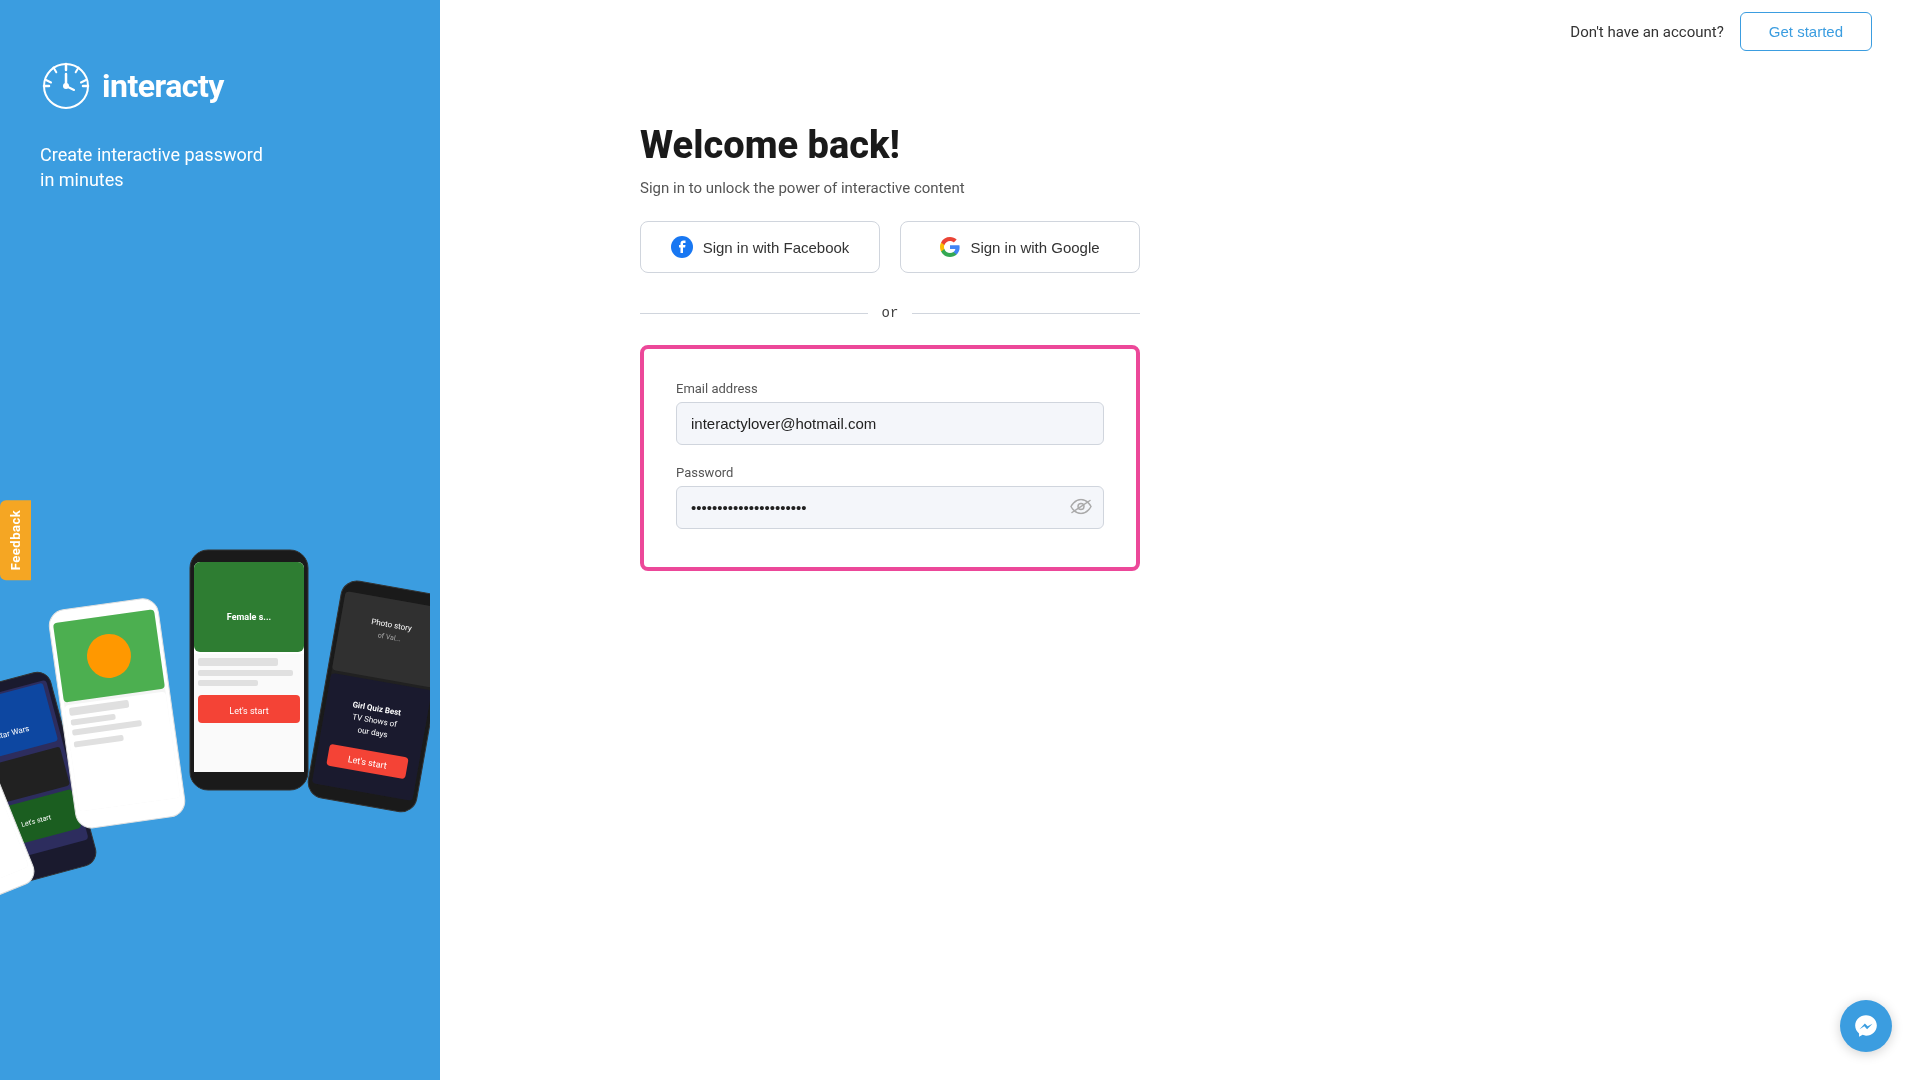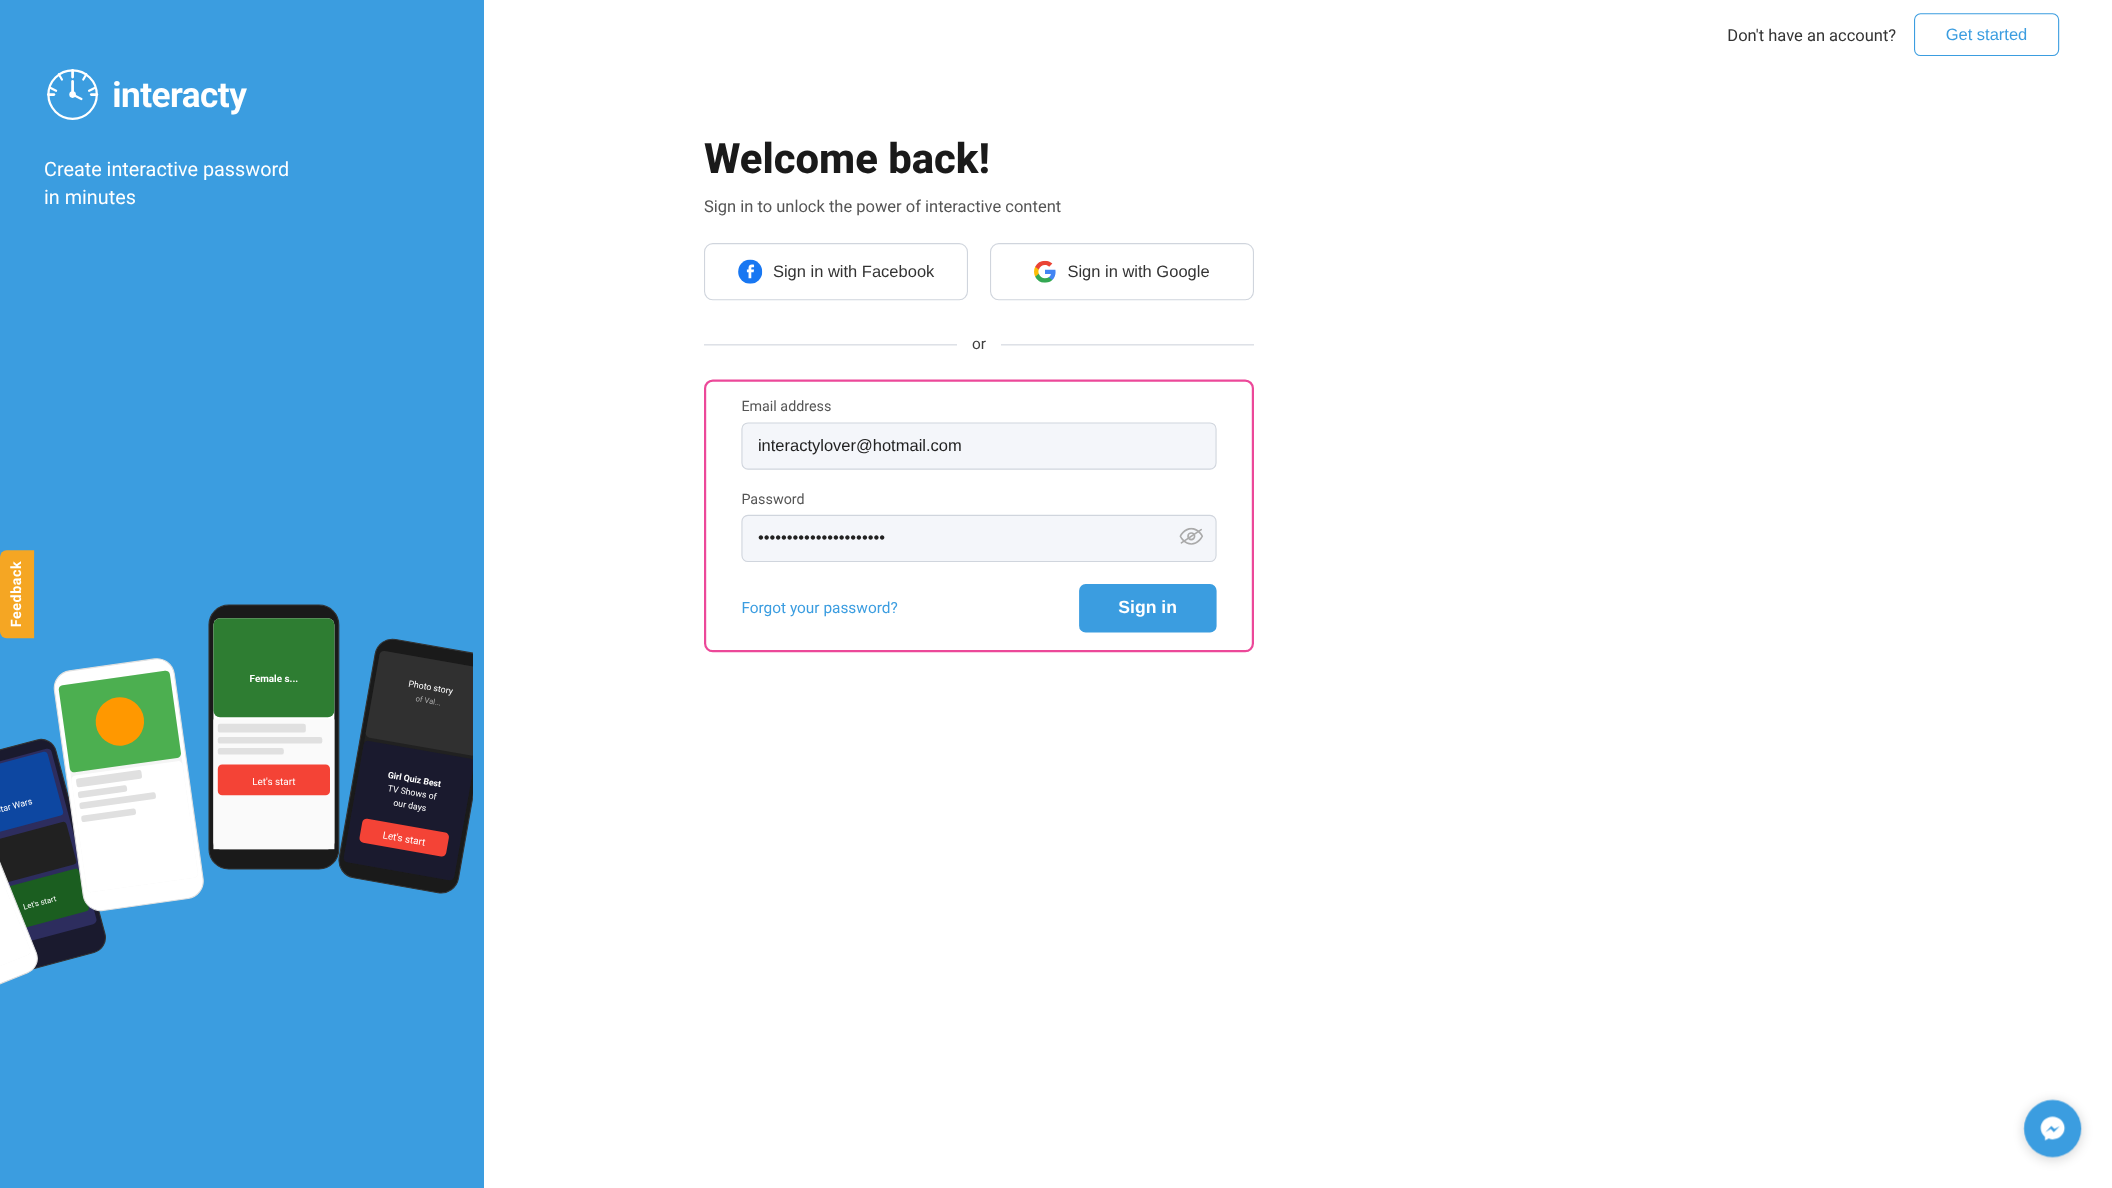--- a/index.html
+++ b/index.html
@@ -123,27 +123,28 @@
       margin-bottom: 24px;
     }
     .divider-line {
       flex: 1;
       height: 1px;
       background: #d0d5dd;
     }
     .divider-text {
       color: #404040;
       font-size: 14px;
+      font-family: Liberation Mono, monospace;
     }
 
     
     .login-box {
-      border: 2px solid #ec4899;
+      border: 4px solid #ec4899;
       border-radius: 8px;
-      padding: 16px 32px;
+      padding: 32px 32px;
       width: 100%;
       max-width: 600px;
     }
     .field-label {
       font-size: 13px;
       color: #555;
       margin-bottom: 6px;
     }
     .field-input {
       width: 100%;
@@ -408,24 +409,20 @@
           
           <svg width="22" height="16" viewBox="0 0 22 16" fill="none" xmlns="http://www.w3.org/2000/svg">
             <path d="M1 8C1 8 4.5 1 11 1s10 7 10 7-3.5 7-10 7S1 8 1 8z" stroke="#aaa" stroke-width="1.5" fill="none"></path>
             <circle cx="11" cy="8" r="3" stroke="#aaa" stroke-width="1.5" fill="none"></circle>
             <line x1="2" y1="14" x2="20" y2="2" stroke="#aaa" stroke-width="1.5" stroke-linecap="round"></line>
           </svg>
         </span>
       </div>
 
       
-      <div class="form-footer">
-        <a class="forgot-link">Forgot your password?</a>
-        <button class="sign-in-btn">Sign in</button>
-      </div>
     </div>
   </div>
 </div>
 
 <div class="chat-bubble">
   <svg viewBox="0 0 24 24" fill="white" xmlns="http://www.w3.org/2000/svg">
     <path d="M12 2C6.48 2 2 6.26 2 11.5c0 2.94 1.4 5.56 3.6 7.37V22l3.3-1.82A10.7 10.7 0 0012 21c5.52 0 10-4.26 10-9.5S17.52 2 12 2zm1 13l-2.5-2.67L6 15l4.95-5.33L13.5 12.33 18 10l-5 5z"></path>
   </svg>
 </div>
 

